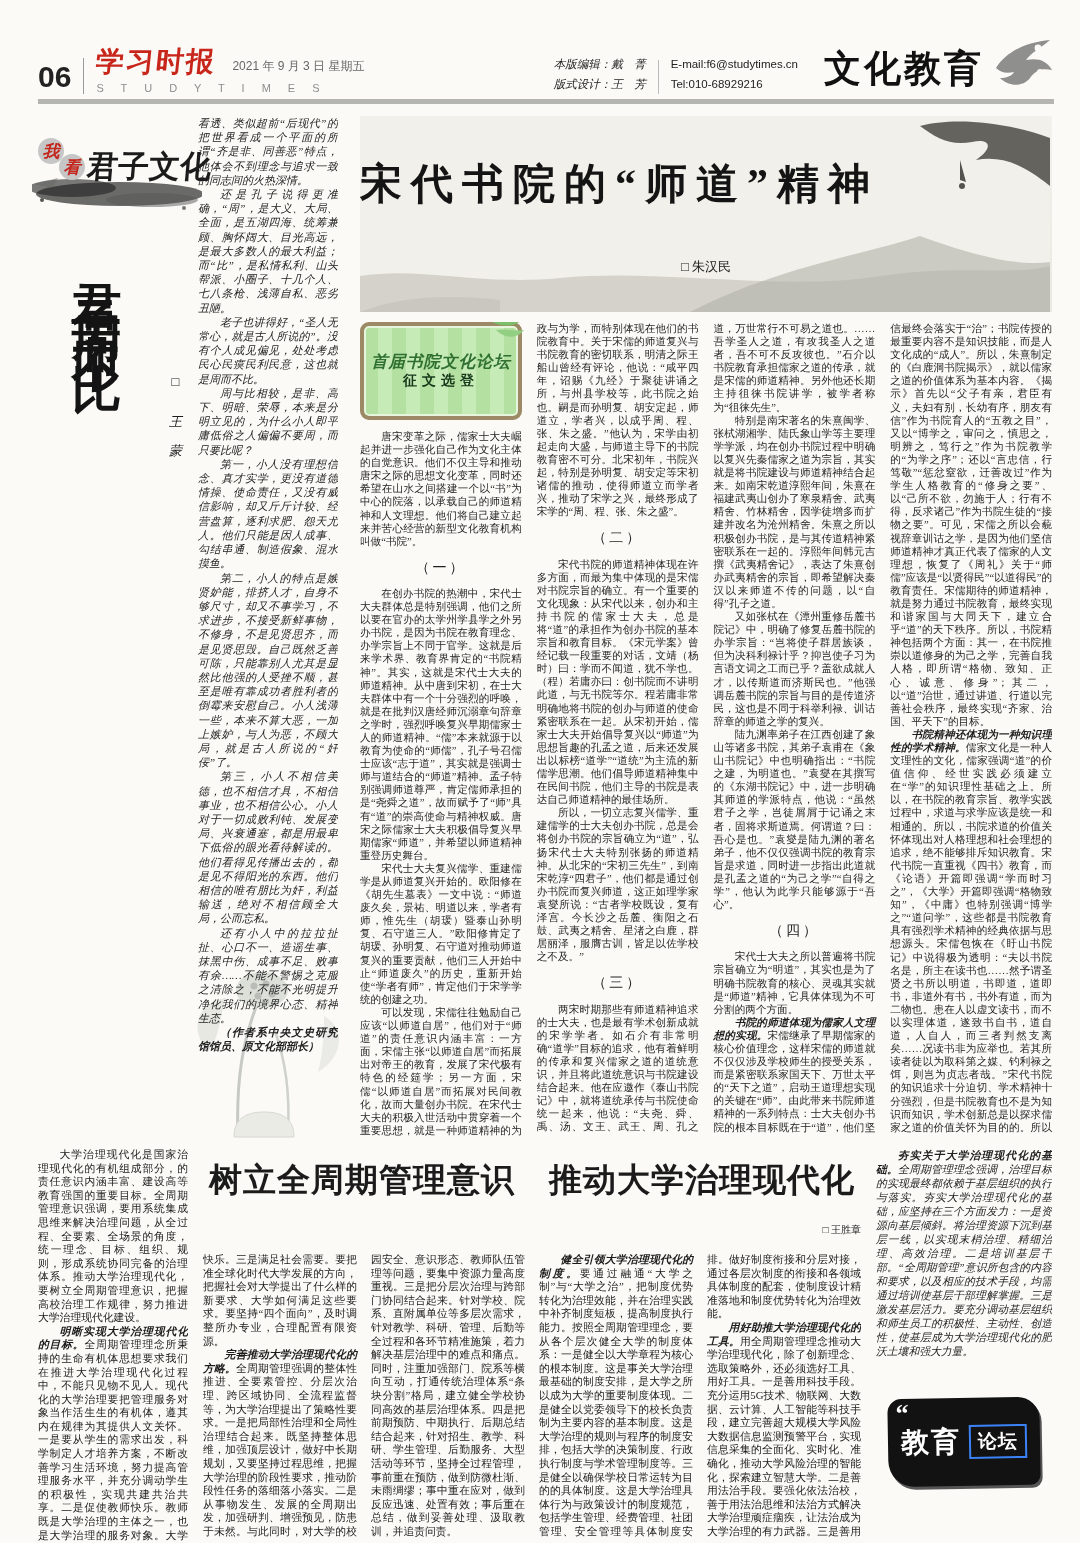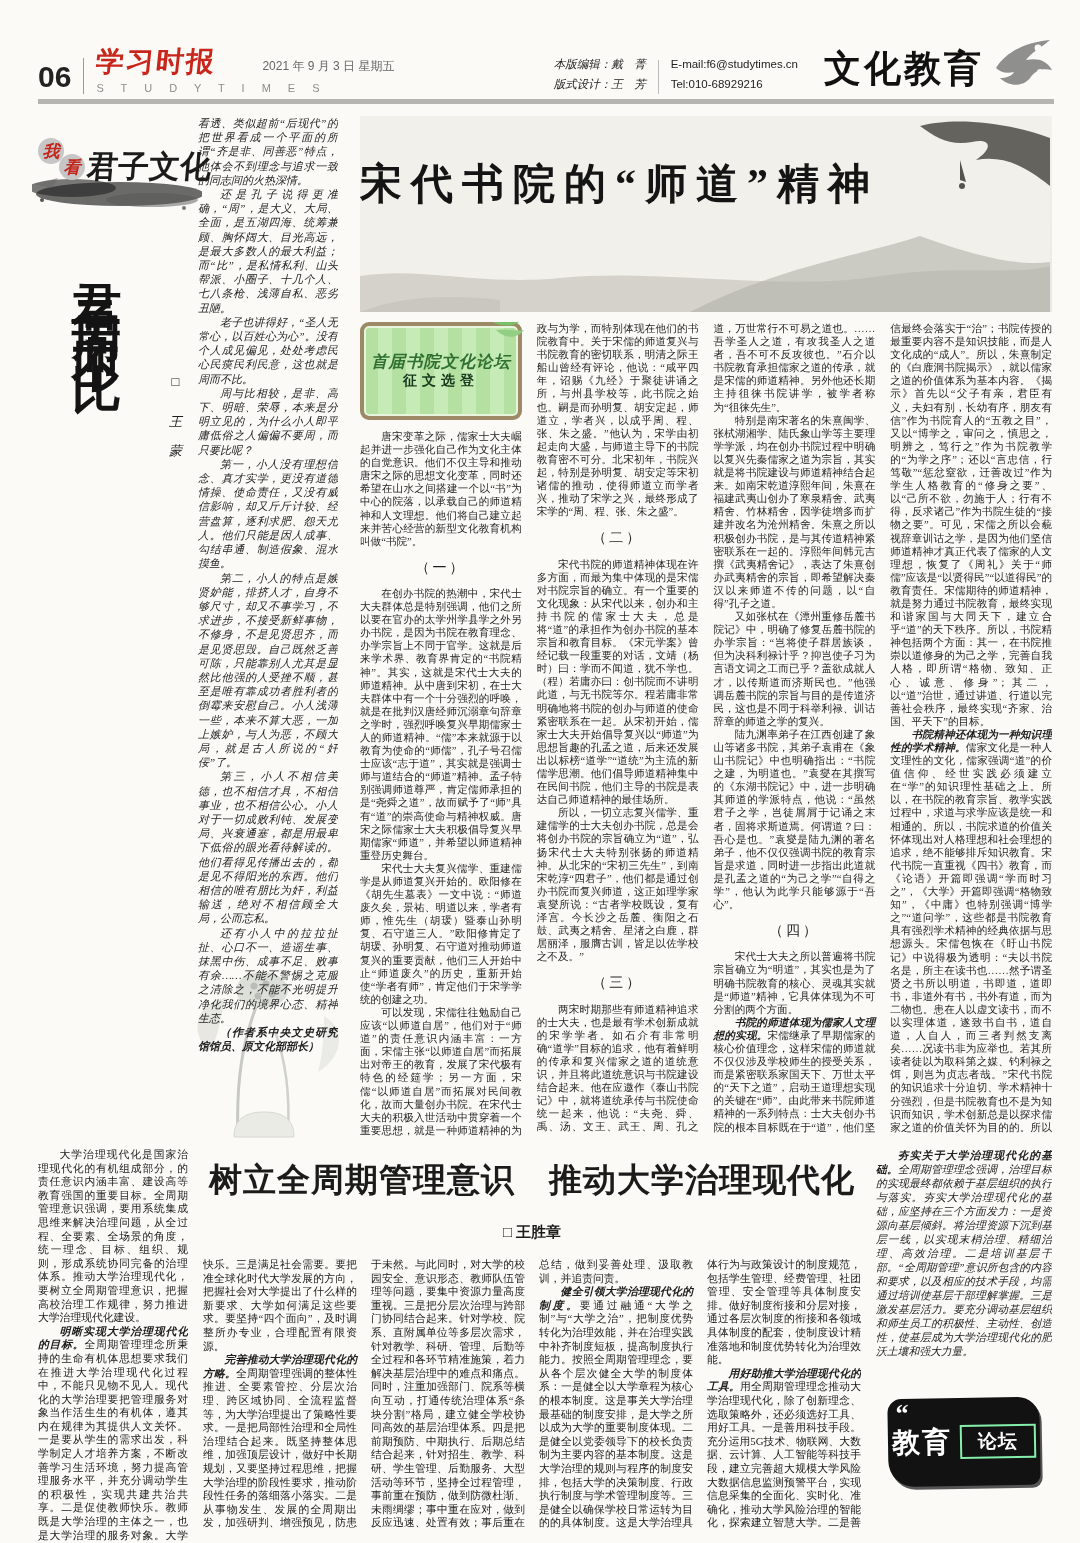--- a/index.html
+++ b/index.html
@@ -5,21 +5,21 @@
   html,body{margin:0;padding:0;background:#d8d8d5;}
   .page{position:relative;width:1080px;height:1543px;margin:0 auto;background:#fbfaf6;
         font-family:"Liberation Serif",serif;color:#1b1b1b;overflow:hidden;}
   
   .hdr{position:absolute;top:28px;left:38px;right:26px;height:66px;display:flex;align-items:flex-end;}
   .pagenum{font-family:"Liberation Sans",sans-serif;font-size:30px;font-weight:700;color:#222;}
   .vdiv{width:1px;height:36px;background:#9a9a9a;margin:0 12px;}
   .brand{display:flex;flex-direction:column;}
   .brand-row{display:flex;align-items:flex-end;gap:16px;}
   .brand-cn{color:#c8261b;font-size:28px;font-weight:900;transform:skewX(-6deg);letter-spacing:2px;}
-  .brand-date{font-size:12px;color:#666;font-family:"Liberation Sans",sans-serif;padding-bottom:6px;margin-left:30px;}
+  .brand-date{font-size:12px;color:#666;font-family:"Liberation Sans",sans-serif;padding-bottom:6px;}
   .brand-en{letter-spacing:7px;color:#8d8d8d;font-size:11px;font-family:"Liberation Sans",sans-serif;margin-top:1px;}
   .hspace{flex:1;}
   .staff{font-size:11.5px;font-style:italic;line-height:1.75;color:#222;text-align:left;}
   .contact{font-size:11.5px;line-height:1.75;color:#222;font-family:"Liberation Sans",sans-serif;}
   .vline2{width:1px;height:34px;background:#bbb;margin:0 12px;}
   .section-title{font-family:"Liberation Sans",sans-serif;font-size:37px;font-weight:900;
                  letter-spacing:3px;color:#111;margin-left:26px;white-space:nowrap;}
   .swoosh{margin-left:8px;flex:none;}
   .hdr-rule{position:absolute;top:99px;left:38px;right:26px;height:5px;background:#b5b5b2;}
   
@@ -61,31 +61,31 @@
   .para.p{text-indent:2em;}
   .para.cont{text-indent:0;}
   .para.h{text-align:center;text-indent:0;font-size:14px;letter-spacing:3px;margin:13px 0;font-weight:400;}
   .para.sig{font-weight:700;font-style:italic;text-indent:2em;}
   .lead{font-weight:700;font-style:italic;}
   
   .bottom{position:absolute;top:1148px;left:38px;right:28px;height:395px;display:flex;gap:15px;overflow:hidden;}
   .bcol1{width:150px;flex:none;font-size:10.8px;line-height:13.6px;overflow:hidden;text-align:justify;}
   .bmiddle{flex:1;display:flex;flex-direction:column;min-width:0;}
   .btitle{text-align:center;font-size:33px;font-weight:900;letter-spacing:1px;margin-top:10px;white-space:nowrap;}
-  .bauthor{text-align:center;font-size:15px;font-weight:700;margin:20px 0 16px;}
+  .bauthor{text-align:right;font-size:10px;font-weight:400;margin:20px 0 16px;}
   .bcols{flex:1;overflow:hidden;column-count:4;column-gap:14px;column-fill:auto;
          font-size:10.8px;line-height:13.6px;text-align:justify;}
   .bcol6{width:176px;flex:none;display:flex;flex-direction:column;}
   .bnote{height:238px;overflow:hidden;font-size:10.8px;line-height:14px;font-style:italic;text-align:justify;color:#222;}
   .edu-badge{margin:12px auto 0;position:relative;width:152px;height:88px;background:#121212;
              border-radius:14px 22px 10px 26px;transform:rotate(-1deg);
              display:flex;align-items:center;justify-content:center;gap:8px;box-shadow:2px 3px 0 #555;}
   .eb-quote{position:absolute;left:8px;top:0px;color:#fff;font-size:26px;font-weight:900;}
   .eb1{color:#fff;font-size:28px;font-weight:900;letter-spacing:2px;}
-  .eb2{color:#fff;font-size:19px;font-weight:900;border:2px solid #86efac;padding:2px 16px;letter-spacing:1px;}
+  .eb2{color:#fff;font-size:19px;font-weight:900;border:2px solid #3b82f6;padding:2px 7px;letter-spacing:1px;}
 </style>
 </head>
 <body>
 
 <div class="page">
 
   <div class="hdr">
     <div class="pagenum">06</div>
     <div class="vdiv"></div>
     <div class="brand">
@@ -148,21 +148,21 @@
               <circle cx="80" cy="64" r="3.5" fill="#6e736c"></circle>
             <path d="M30 120 C10 96 20 70 48 66 C40 92 42 104 30 120 Z" fill="#c2c7bf" opacity="0.8"></path>
             <path d="M140 140 C166 124 168 96 146 84 C146 108 144 124 140 140 Z" fill="#ccd1c8" opacity="0.8"></path>
             <path d="M56 205 C56 188 66 180 86 180 C106 180 116 188 116 205 Z" fill="#d6d9d2" stroke="#aaafa6"></path>
           </svg>
         </div>
       </div>
       <div class="left-text">
           <div class="para cont">看透、类似超前“后现代”的把世界看成一个平面的所谓“齐是非、同善恶”特点，他体会不到理念与追求一致的同志间的火热深情。</div>
           <div class="para p">还是孔子说得更准确，“周”，是大义、大局、全面，是五湖四海、统筹兼顾、胸怀阔大、目光高远，是最大多数人的最大利益；而“比”，是私情私利、山头帮派、小圈子、十几个人、七八条枪、浅薄自私、恶劣丑陋。</div>
-          <div class="para p">老子也讲得好，“圣人无常心，以百姓心为心”。没有个人成见偏见，处处考虑民心民瘼民利民意，这也就是周而不比。</div>
+          <div class="para p">老子也讲得好，“圣人无常心，就是古人所说的”。没有个人成见偏见，处处考虑民心民瘼民利民意，这也就是周而不比。</div>
           <div class="para p">周与比相较，是非、高下、明暗、荣辱，本来是分明立见的，为什么小人即平庸低俗之人偏偏不要周，而只要比呢？</div>
           <div class="para p">第一，小人没有理想信念、真才实学，更没有道德情操、使命责任，又没有威信影响，却又斤斤计较、经营盘算，逐利求肥、怨天尤人。他们只能是因人成事、勾结串通、制造假象、混水摸鱼。</div>
           <div class="para p">第二，小人的特点是嫉贤妒能，排挤人才，自身不够尺寸，却又不事学习，不求进步，不接受新鲜事物，不修身，不是见贤思齐，而是见贤思毁。自己既然乏善可陈，只能靠别人尤其是显然比他强的人受挫不顺，甚至是唯有靠成功者胜利者的倒霉来安慰自己。小人浅薄一些，本来不算大恶，一加上嫉妒，与人为恶，不顾大局，就是古人所说的“奸佞”了。</div>
           <div class="para p">第三，小人不相信美德，也不相信才具，不相信事业，也不相信公心。小人对于一切成败利钝、发展变局、兴衰通塞，都是用最卑下低俗的眼光看待解读的。他们看得见传播出去的，都是见不得阳光的东西。他们相信的唯有朋比为奸，利益输送，绝对不相信顾全大局，公而忘私。</div>
           <div class="para p">还有小人中的拉拉扯扯、心口不一、造谣生事、抹黑中伤、成事不足、败事有余……不能不警惕之克服之清除之，不能不光明提升净化我们的境界心态、精神生态。</div>
           <div class="para sig">（作者系中央文史研究馆馆员、原文化部部长）</div>
         </div>
     </div>
 
     <div class="main-art">
@@ -170,20 +170,21 @@
         <svg width="690" height="196" viewBox="0 0 690 196">
           <rect width="690" height="196" fill="#f1f0ea"></rect>
           <path d="M0 196 L0 160 C60 150 120 170 200 162 C300 152 420 176 520 160 C600 148 650 160 690 150 L690 196 Z" fill="#c9c8c0" opacity="0.75"></path>
           <path d="M330 196 C420 150 500 140 560 120 C620 142 660 150 690 146 L690 196 Z" fill="#b3b2aa" opacity="0.6"></path>
           <path d="M0 196 C40 180 90 178 140 184 L140 196 Z" fill="#bdbcb4" opacity="0.5"></path>
           <path d="M560 10 C590 2 640 4 690 22 L690 70 C660 46 640 40 616 44 C636 30 628 22 612 26 C590 30 576 22 560 10 Z" fill="#55534f" opacity="0.9"></path>
           <path d="M600 44 L606 66 L600 64 Z" fill="#55534f"></path>
           <circle cx="602" cy="70" r="3" fill="#55534f"></circle>
         </svg>
         <div class="m-title">宋代书院的“师道”精神</div>
+        <div class="m-author">□ 朱汉民</div>
       </div>
       <div class="main-cols">
         <div class="forum-badge">
           <svg class="fleaf" width="46" height="34" viewBox="0 0 46 34">
             <path d="M6 6 C20 2 32 6 44 2 C34 14 20 14 6 6 Z" fill="#7bbf6a"></path>
             <path d="M14 16 C24 14 32 18 42 16 C34 26 22 24 14 16 Z" fill="#93cf82"></path>
           </svg>
           <div class="fb1">首届书院文化论坛</div>
           <div class="fb2">征文选登</div>
         </div>

